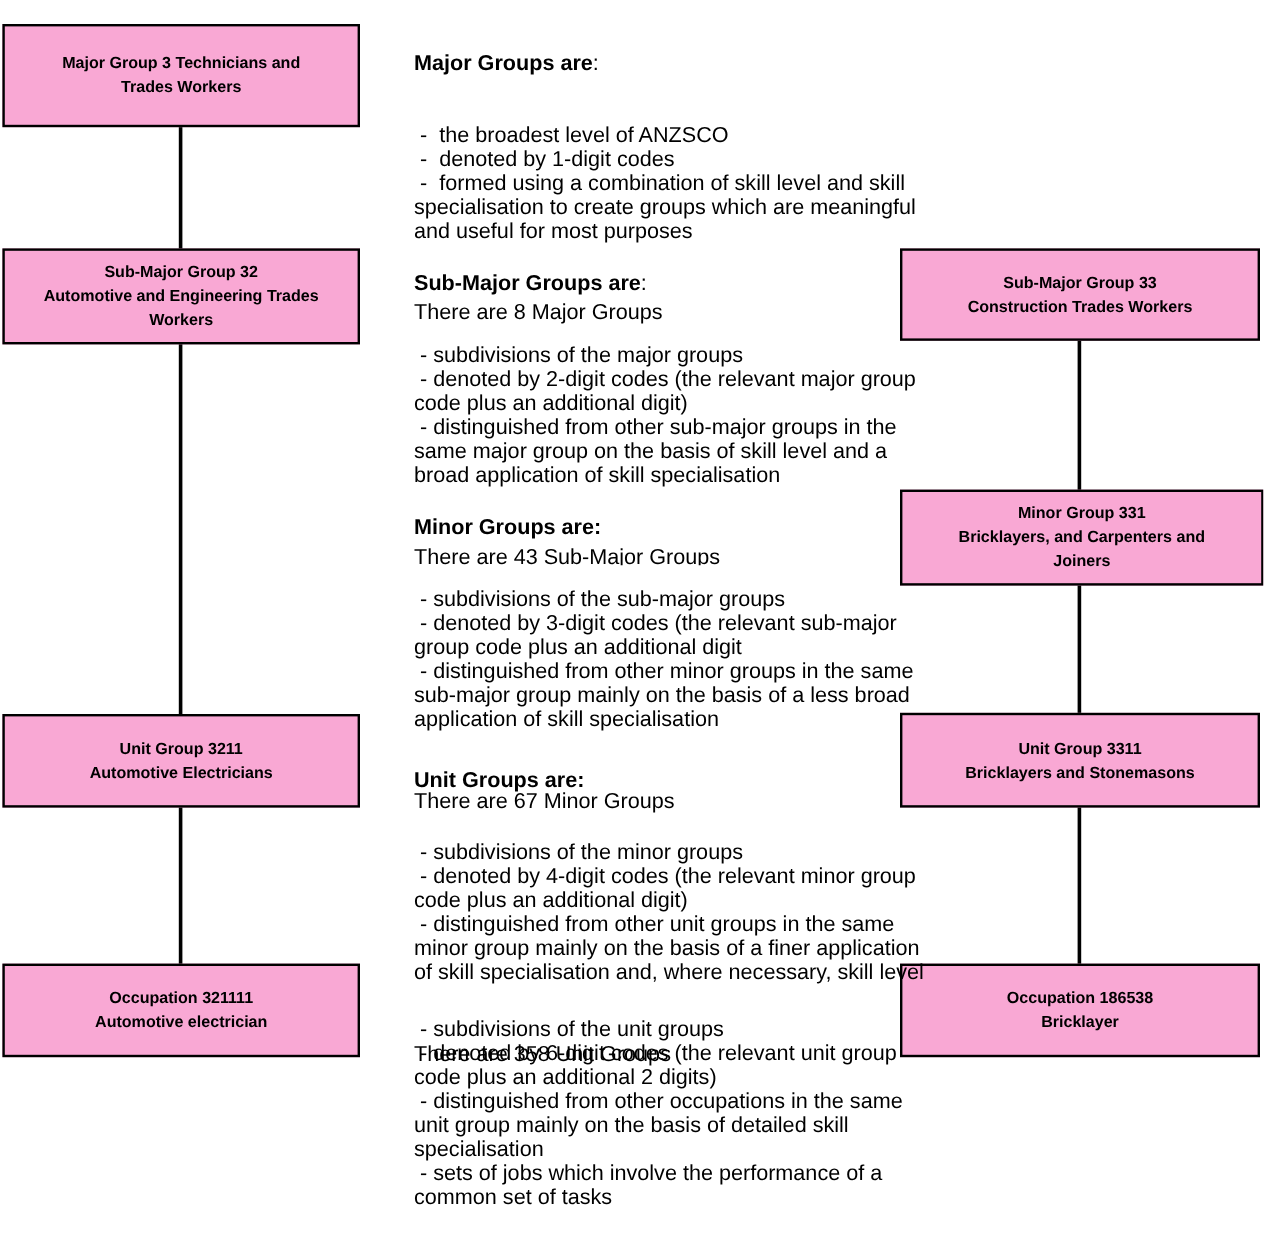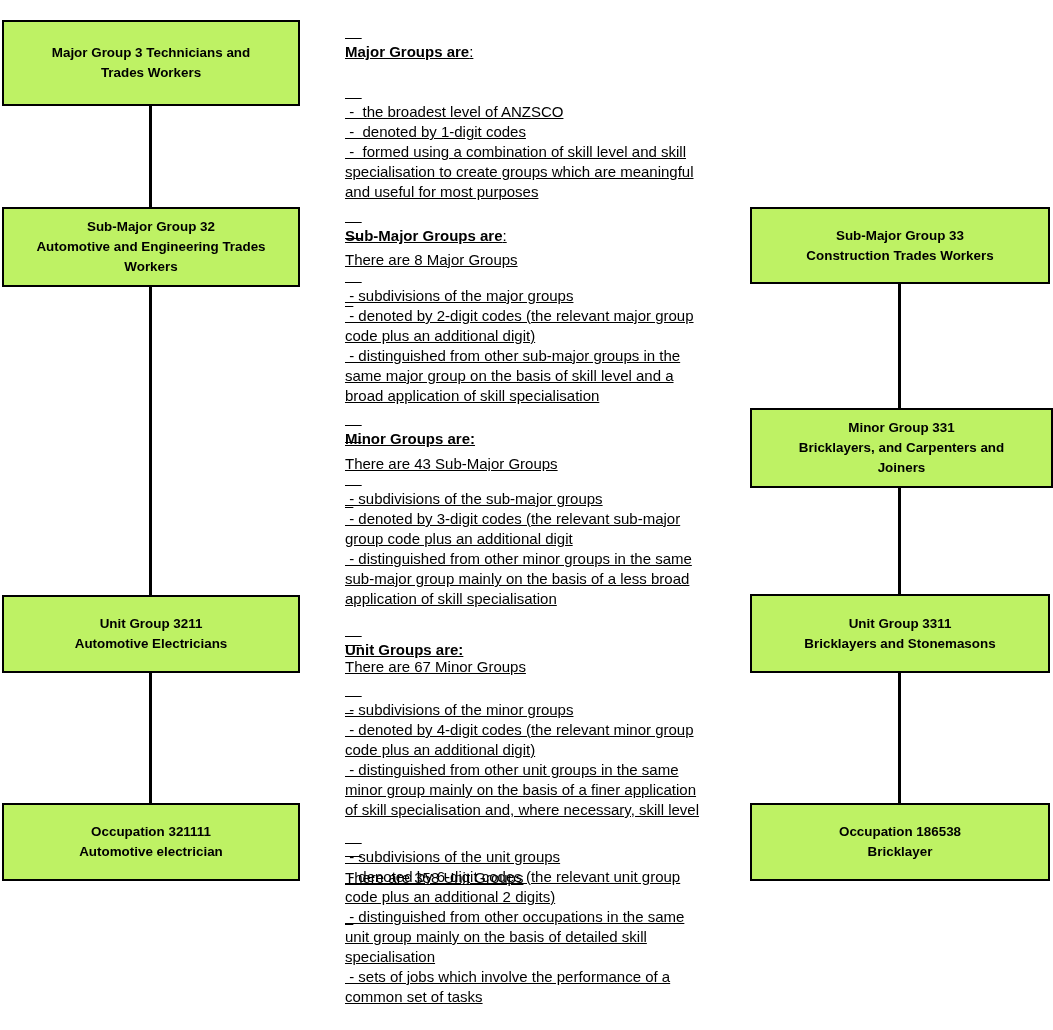--- a/index.html
+++ b/index.html
@@ -8,45 +8,44 @@
     width:1053px;height:1030px;
     background:#ffffff;
     font-family:"Liberation Sans", sans-serif;
     color:#000000;
     overflow:hidden;
   }
   .box{
     position:absolute;
     box-sizing:border-box;
     border:2px solid #000000;
-    background:#bef264;
+    background:#f9a8d4;
     display:flex;
     align-items:center;
     justify-content:center;
     text-align:center;
     font-weight:bold;
     font-size:13.4px;
     line-height:20px;
     white-space:pre-line;
     z-index:2;
   }
   .vline{
     position:absolute;
     width:3px;
     background:#000000;
     z-index:1;
   }
   .tblock{
     position:absolute;
     left:345px;
-    font-size:15px;
+    font-size:18px;
     line-height:20px;
     white-space:pre;
     z-index:2;
-    text-decoration:underline;
   }
   .tblock .hline{height:20px;}
   .tblock .heading{font-weight:bold;}
   .tblock .count{margin-top:8px;}
   .tblock .count.clipped{height:17px;overflow:hidden;}
 </style>
 </head>
 <body>
 
 <div id="canvas">

